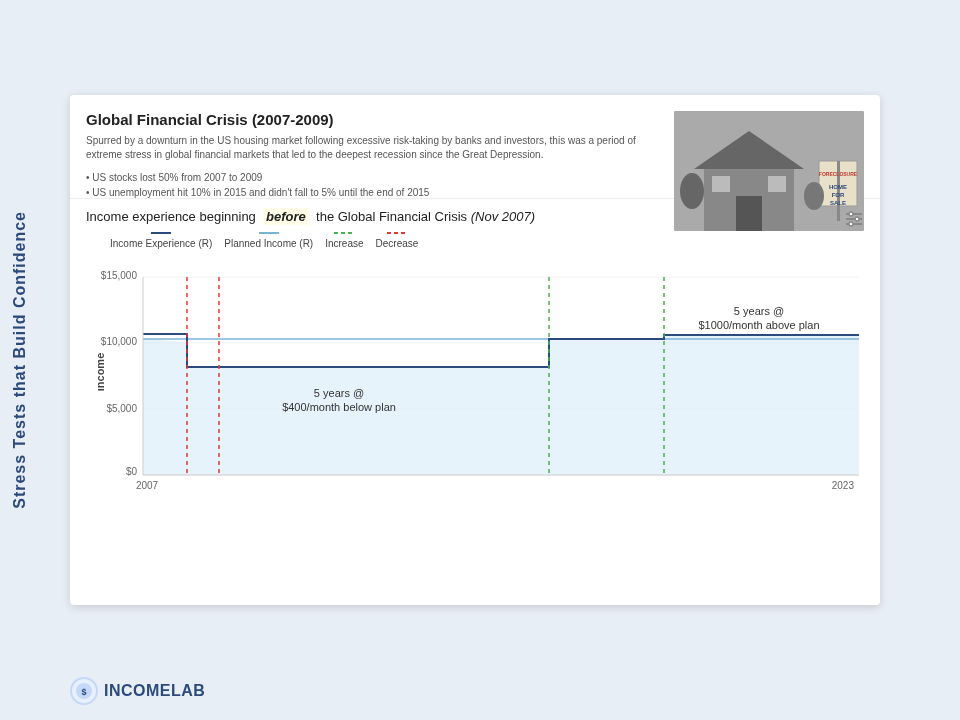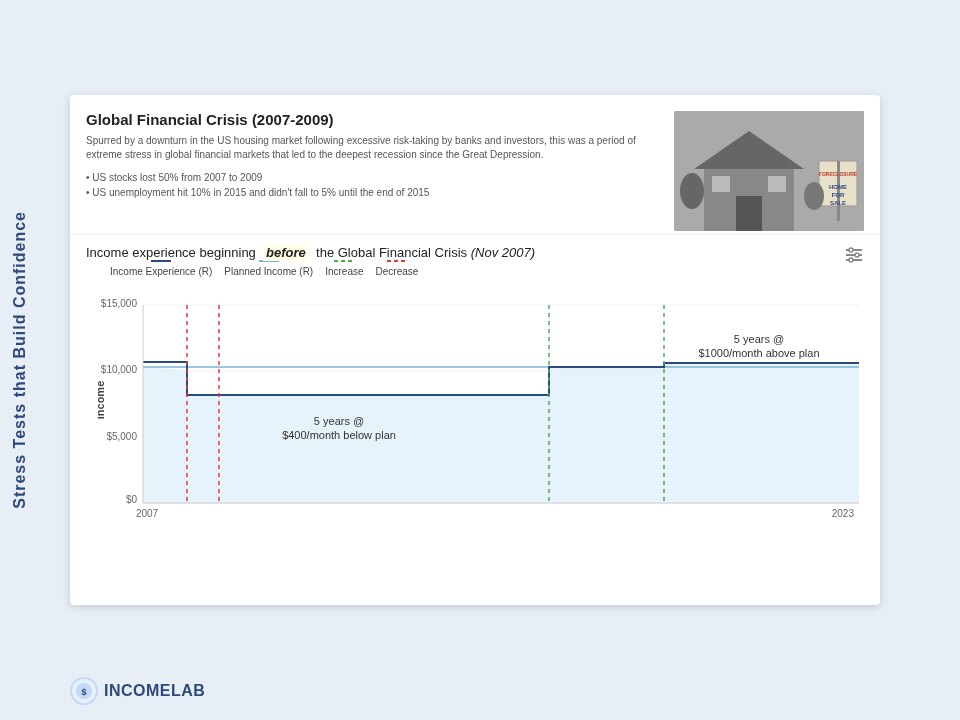--- a/index.html
+++ b/index.html
@@ -43,21 +43,21 @@
       box-shadow: 0 2px 8px rgba(0,0,0,0.15);
       overflow: hidden;
     }
 
     
     .crisis-header {
       display: flex;
       padding: 16px 16px 12px;
       border-bottom: 1px solid #eee;
       position: relative;
-      height: 140px;
+      height: 104px;
     }
     .crisis-text {
       flex: 1;
       padding-right: 10px;
     }
     .crisis-title {
       font-size: 15px;
       font-weight: bold;
       color: #222;
       margin-bottom: 6px;
@@ -90,20 +90,21 @@
       border-radius: 2px;
     }
     
     .house-svg {
       width: 100%;
       height: 100%;
     }
     .chart-title {
       font-size: 13px;
       color: #222;
+      margin-bottom: 8px;
     }
     .chart-title .before-text {
       background: #fffde7;
       padding: 1px 3px;
     }
 
     
     .legend {
       display: flex;
       align-items: center;

